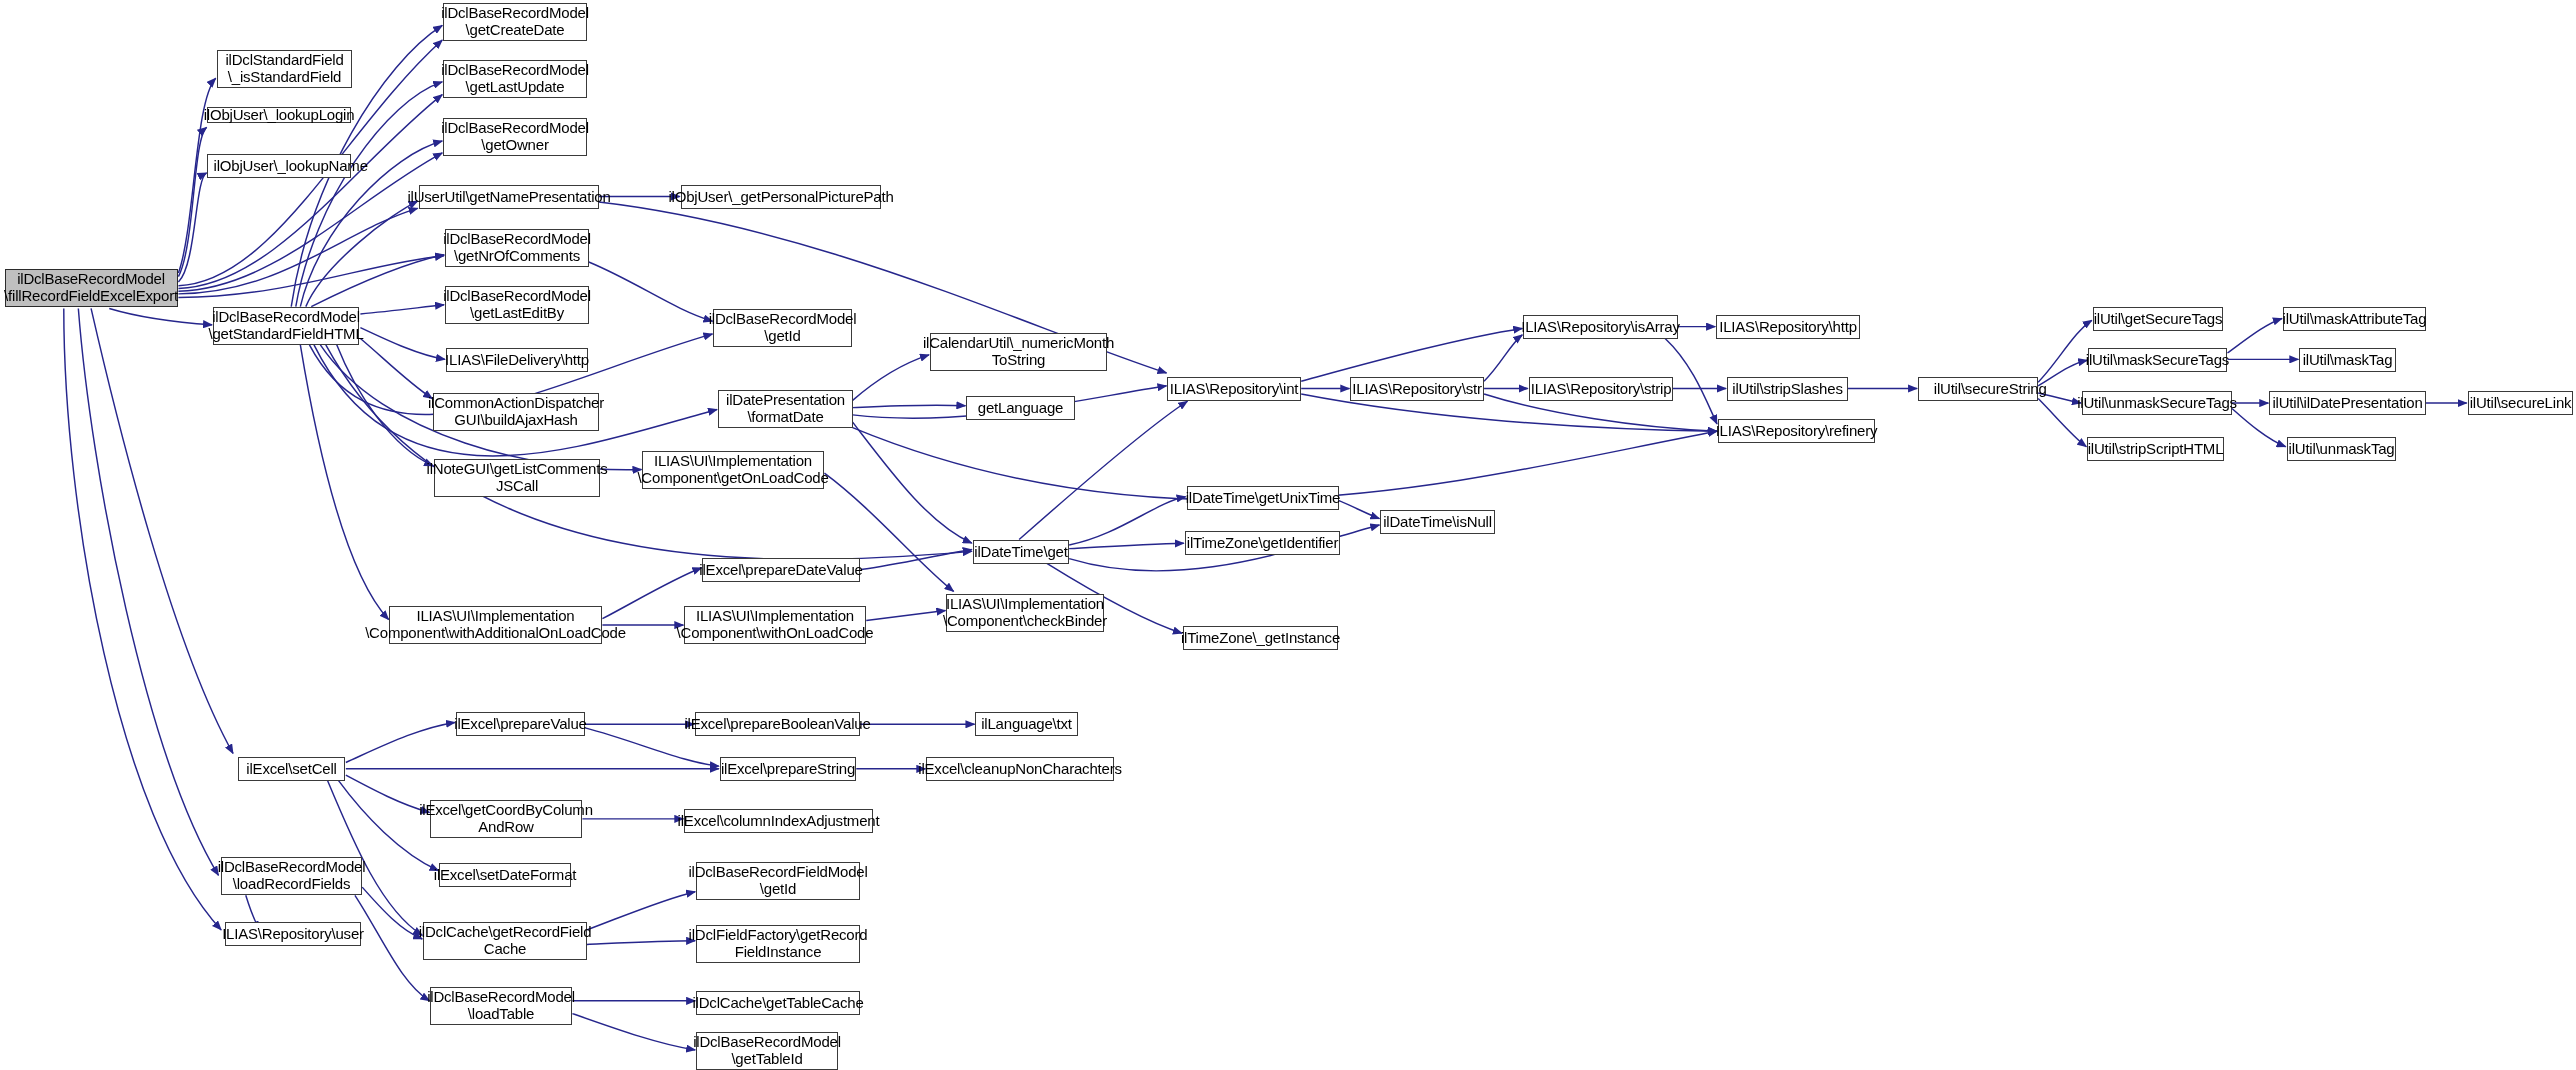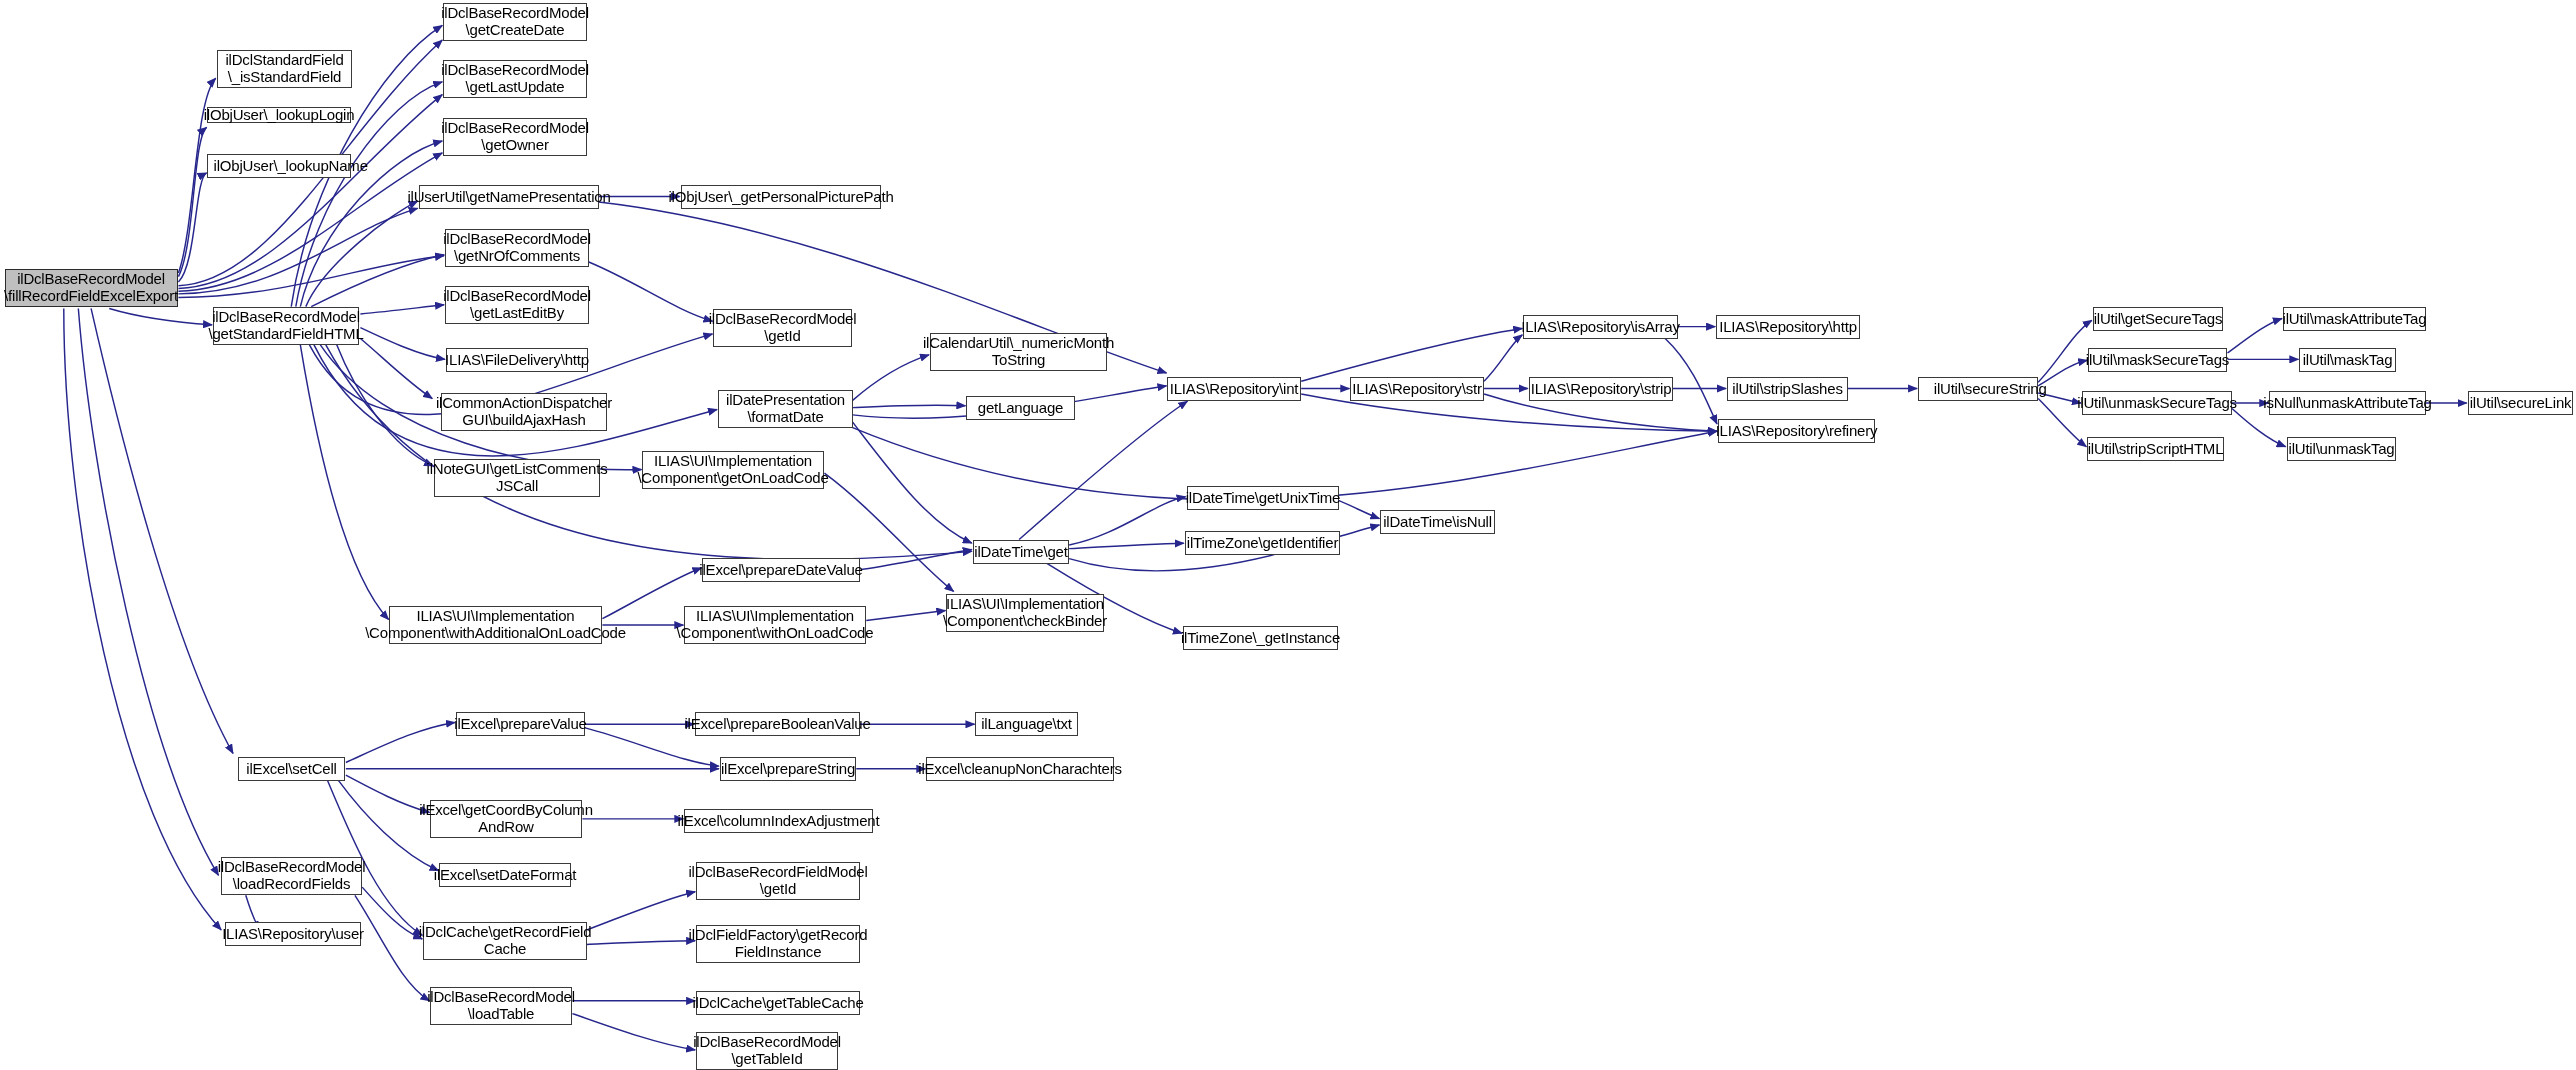--- a/index.html
+++ b/index.html
@@ -121,21 +121,21 @@
 \getOwner</div>
       <div class="node" style="left: 419px; top: 185px; width: 180px; height: 24px;">ilUserUtil\getNamePresentation</div>
       <div class="node" style="left: 681px; top: 185px; width: 200px; height: 24px;">ilObjUser\_getPersonalPicturePath</div>
       <div class="node" style="left: 445px; top: 229px; width: 144px; height: 38px;">ilDclBaseRecordModel
 \getNrOfComments</div>
       <div class="node" style="left: 213px; top: 307px; width: 146px; height: 38px;">ilDclBaseRecordModel
 \getStandardFieldHTML</div>
       <div class="node" style="left: 445px; top: 286px; width: 144px; height: 38px;">ilDclBaseRecordModel
 \getLastEditBy</div>
       <div class="node" style="left: 446px; top: 348px; width: 142px; height: 24px;">ILIAS\FileDelivery\http</div>
-      <div class="node" style="left: 433px; top: 393px; width: 166px; height: 38px; margin-left: 8px;">ilCommonActionDispatcher
+      <div class="node" style="left: 433px; top: 393px; width: 166px; height: 38px;">ilCommonActionDispatcher
 GUI\buildAjaxHash</div>
       <div class="node" style="left: 434px; top: 459px; width: 166px; height: 38px;">ilNoteGUI\getListComments
 JSCall</div>
       <div class="node" style="left: 713px; top: 309px; width: 139px; height: 38px;">ilDclBaseRecordModel
 \getId</div>
       <div class="node" style="left: 718px; top: 390px; width: 135px; height: 38px;">ilDatePresentation
 \formatDate</div>
       <div class="node" style="left: 930px; top: 333px; width: 177px; height: 38px;">ilCalendarUtil\_numericMonth
 ToString</div>
       <div class="node" style="left: 966px; top: 396px; width: 109px; height: 24px;">getLanguage</div>
@@ -160,21 +160,21 @@
       <div class="node" style="left: 1716px; top: 315px; width: 144px; height: 24px;">ILIAS\Repository\http</div>
       <div class="node" style="left: 1727px; top: 377px; width: 121px; height: 24px;">ilUtil\stripSlashes</div>
       <div class="node" style="left: 1718px; top: 419px; width: 157px; height: 24px;">ILIAS\Repository\refinery</div>
       <div class="node" style="left: 1918px; top: 377px; width: 120px; height: 24px; padding-left: 28px;">ilUtil\secureString</div>
       <div class="node" style="left: 2093px; top: 307px; width: 130px; height: 24px;">ilUtil\getSecureTags</div>
       <div class="node" style="left: 2088px; top: 348px; width: 139px; height: 24px;">ilUtil\maskSecureTags</div>
       <div class="node" style="left: 2082px; top: 391px; width: 150px; height: 24px;">ilUtil\unmaskSecureTags</div>
       <div class="node" style="left: 2087px; top: 437px; width: 137px; height: 24px;">ilUtil\stripScriptHTML</div>
       <div class="node" style="left: 2283px; top: 307px; width: 143px; height: 24px;">ilUtil\maskAttributeTag</div>
       <div class="node" style="left: 2299px; top: 348px; width: 97px; height: 24px;">ilUtil\maskTag</div>
-      <div class="node" style="left: 2269px; top: 391px; width: 157px; height: 24px;">isNull\unmaskAttributeTag</div>
+      <div class="node" style="left: 2269px; top: 391px; width: 157px; height: 24px;">ilUtil\ilDatePresentation</div>
       <div class="node" style="left: 2287px; top: 437px; width: 109px; height: 24px;">ilUtil\unmaskTag</div>
       <div class="node" style="left: 2468px; top: 391px; width: 105px; height: 24px;">ilUtil\secureLink</div>
       <div class="node" style="left: 238px; top: 757px; width: 107px; height: 24px;">ilExcel\setCell</div>
       <div class="node" style="left: 456px; top: 712px; width: 129px; height: 24px;">ilExcel\prepareValue</div>
       <div class="node" style="left: 695px; top: 712px; width: 165px; height: 24px;">ilExcel\prepareBooleanValue</div>
       <div class="node" style="left: 975px; top: 712px; width: 103px; height: 24px;">ilLanguage\txt</div>
       <div class="node" style="left: 720px; top: 757px; width: 136px; height: 24px;">ilExcel\prepareString</div>
       <div class="node" style="left: 926px; top: 757px; width: 188px; height: 24px;">ilExcel\cleanupNonCharachters</div>
       <div class="node" style="left: 430px; top: 800px; width: 152px; height: 38px;">ilExcel\getCoordByColumn
 AndRow</div>

